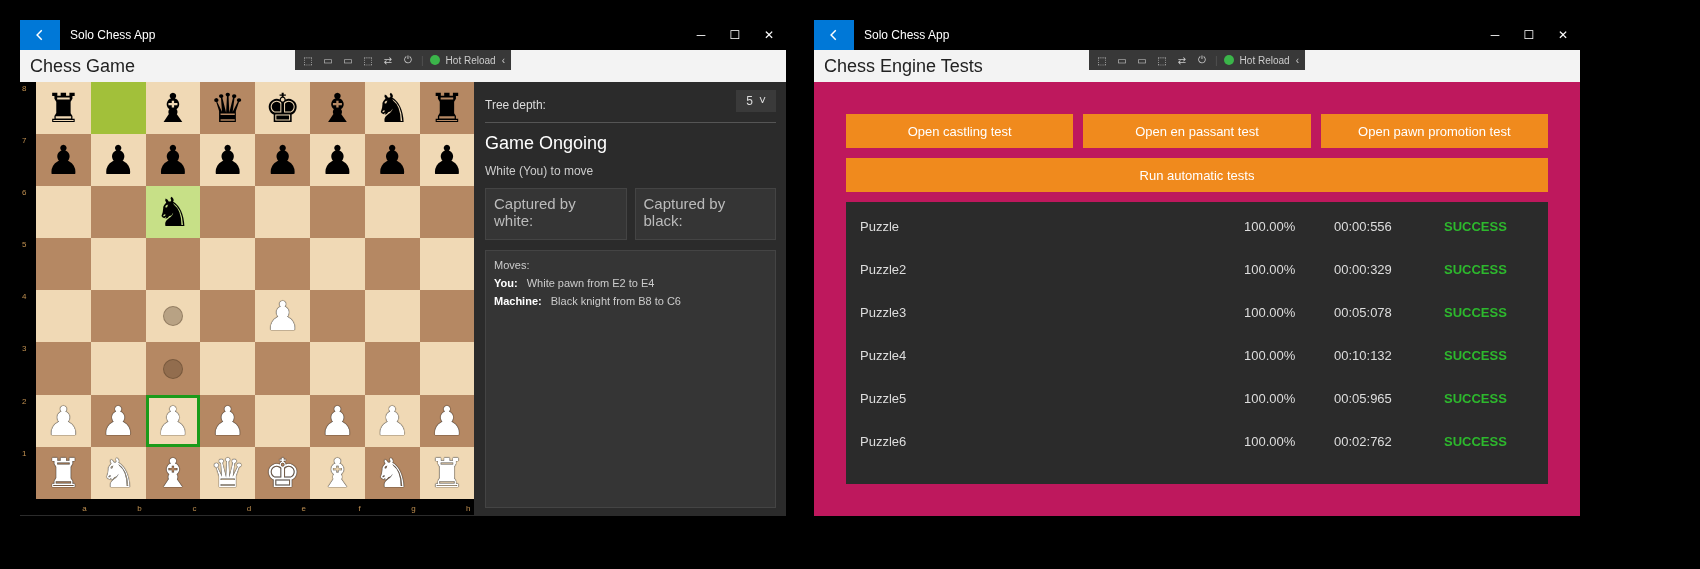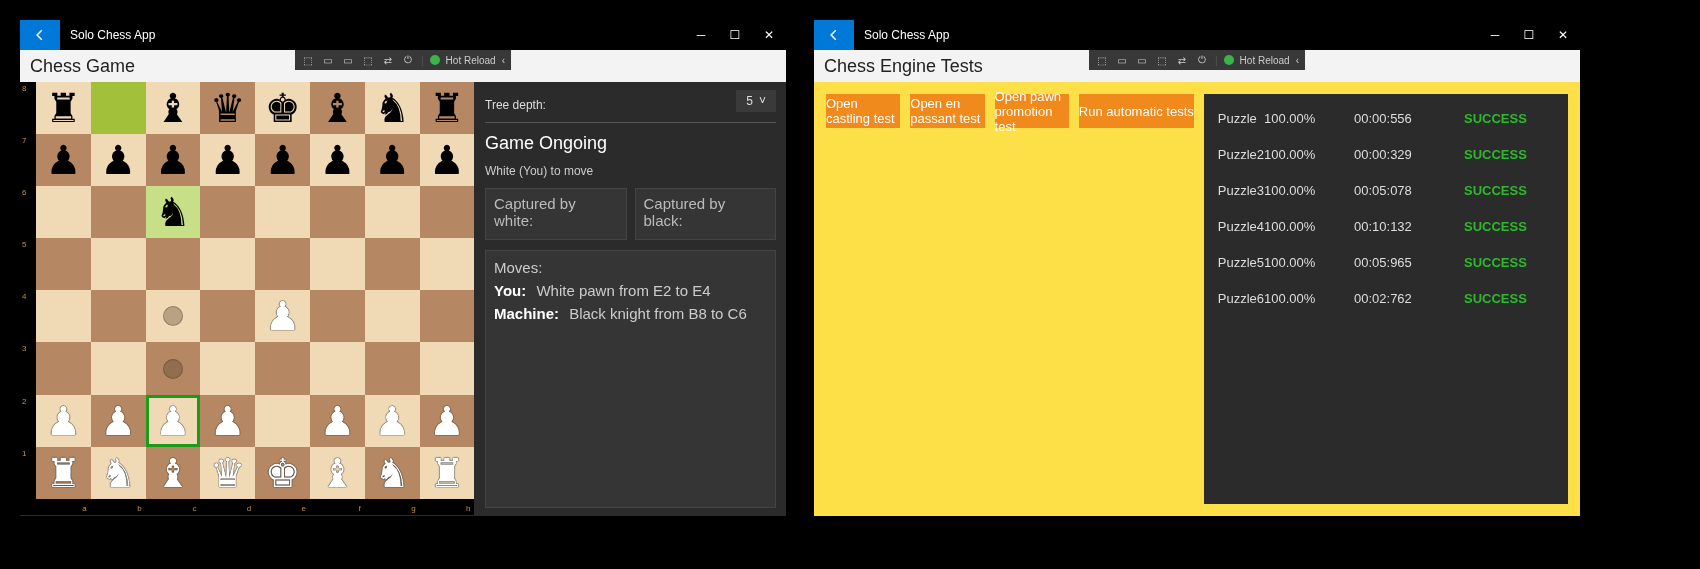--- a/index.html
+++ b/index.html
@@ -160,52 +160,53 @@
     padding: 6px 8px;
     min-height: 52px;
     font-size: 15px;
     color: #bbb;
   }
   .moves-box {
     background: #353535;
     border: 1px solid #444;
     padding: 8px;
     flex: 1;
-    font-size: 15px;
+    font-size: 11px;
     color: #ccc;
   }
   .moves-box .mline { margin-top: 6px; }
   .moves-box b { color: #fff; font-weight: 600; margin-right: 6px; }
 
   
   .body-right {
     flex: 1;
-    background: #fde047;
-    padding: 12px;
-    display: flex;
+    background: #be185d;
+    padding: 32px;
+    display: flex;
+    flex-direction: column;
     gap: 10px;
   }
   .btn-row { display: flex; gap: 10px; }
   .obtn {
     flex: 1;
     background: #f08a1d;
     color: #fff;
     height: 34px;
     display: flex;
     align-items: center;
     justify-content: center;
     font-size: 13px;
   }
   .results {
     background: #2b2b2b;
     flex: 1;
     padding: 8px 14px;
     display: flex;
     flex-direction: column;
-    gap: 4px;
+    gap: 11px;
   }
   .result-row {
     display: grid;
     grid-template-columns: 1fr 90px 110px 90px;
     align-items: center;
     height: 32px;
     font-size: 13px;
     color: #ddd;
   }
   .result-row .pct { text-align: left; }

